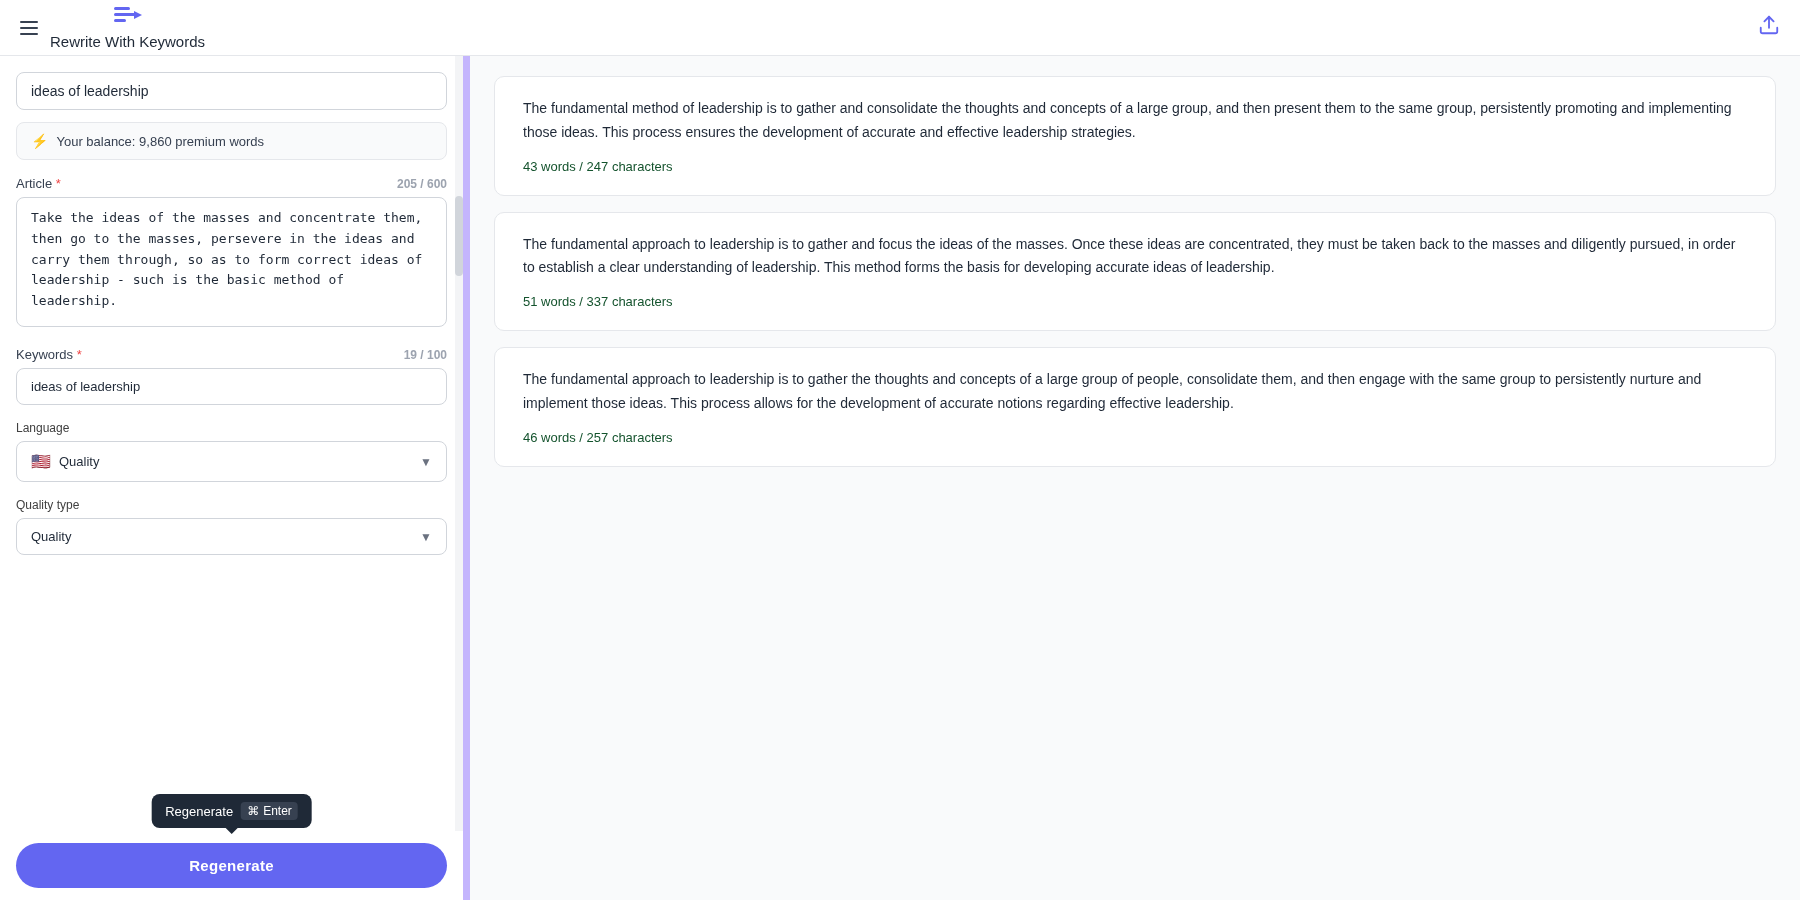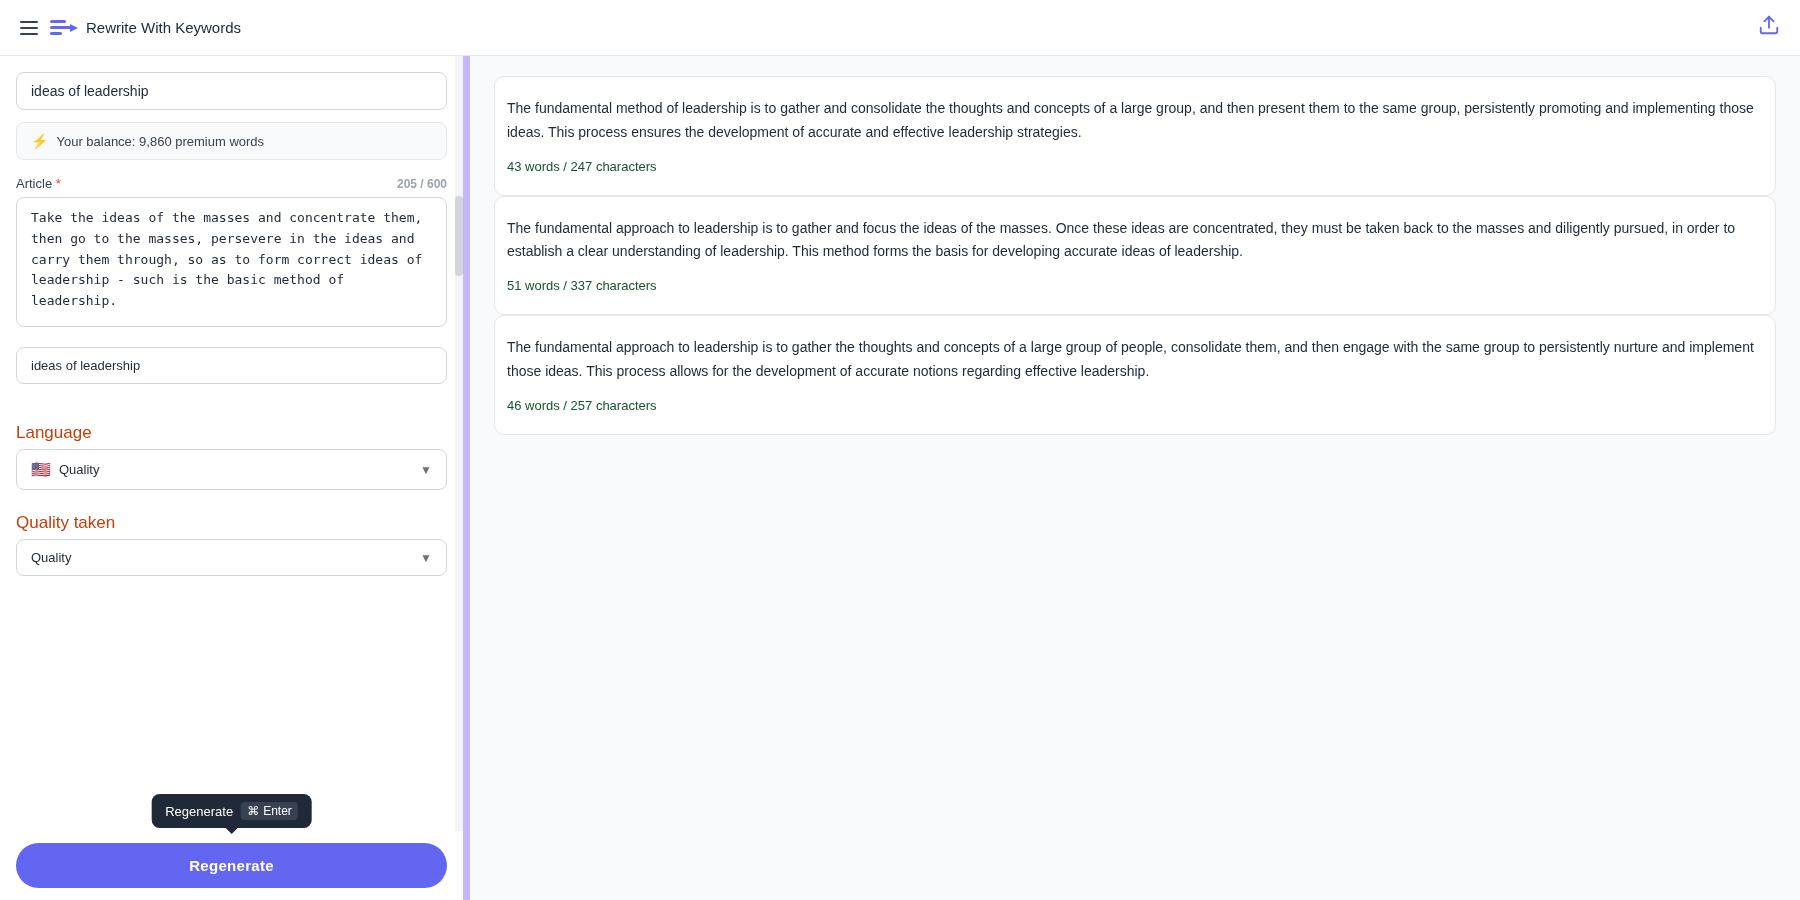--- a/index.html
+++ b/index.html
@@ -30,20 +30,21 @@
       display: block;
       width: 18px;
       height: 2px;
       background: #374151;
       border-radius: 2px;
     }
     .logo-area {
       display: flex;
       align-items: center;
       gap: 8px;
+      flex-direction: column;
     }
     .logo-icon {
       width: 28px;
       height: 20px;
     }
     .app-title {
       font-size: 15px;
       font-weight: 500;
       color: #1f2937;
     }
@@ -157,25 +158,24 @@
       color: #1f2937;
       outline: none;
       margin-bottom: 16px;
     }
 
     
     .field-group {
       margin-bottom: 16px;
     }
     .field-label {
-      font-size: 17px;
-      color: #c2410c;
+      font-size: 12px;
+      color: #404040;
       margin-bottom: 6px;
       display: block;
-      margin-top: 23px;
     }
     .select-wrapper {
       position: relative;
       width: 100%;
     }
     .select-display {
       width: 100%;
       border: 1px solid #d1d5db;
       border-radius: 8px;
       padding: 10px 14px;
@@ -286,21 +286,22 @@
       flex: 1;
       overflow-y: auto;
       padding: 20px 24px;
       background: #f9fafb;
     }
 
     .result-card {
       background: #fff;
       border: 1px solid #e5e7eb;
       border-radius: 10px;
-      padding: 20px 12px;
+      padding: 20px 28px;
+      margin-bottom: 16px;
     }
     .result-text {
       font-size: 14px;
       color: #1f2937;
       line-height: 1.7;
       margin-bottom: 12px;
     }
     .result-meta {
       font-size: 13px;
       color: #14532d;
@@ -357,39 +358,46 @@
       <div class="section-header">
         <span class="section-label">
           <span>Article</span>
           <span class="required-star"> *</span>
         </span>
         <span class="char-count">205 / 600</span>
       </div>
       <textarea class="article-textarea" style="">Take the ideas of the masses and concentrate them, then go to the masses, persevere in the ideas and carry them through, so as to form correct ideas of leadership - such is the basic method of leadership.</textarea>
 
       
+      <div class="section-header">
+        <span class="section-label">
+          <span>Keywords</span>
+          <span class="required-star"> *</span>
+        </span>
+        <span class="char-count">19 / 100</span>
+      </div>
       <input type="text" class="keywords-input" value="ideas of leadership" style="">
 
       
       <div class="field-group">
         <span class="field-label">Language</span>
         <div class="select-wrapper">
           <div class="select-display">
             <div class="select-left">
               <span class="flag-emoji">🇺🇸</span>
               <span>Quality</span>
             </div>
             <span class="chevron-down">▼</span>
           </div>
         </div>
       </div>
 
       
       <div class="field-group">
-        <span class="field-label">Quality taken</span>
+        <span class="field-label">Quality type</span>
         <div class="select-wrapper">
           <div class="select-display">
             <div class="select-left">
               <span>Quality</span>
             </div>
             <span class="chevron-down">▼</span>
           </div>
         </div>
       </div>
 

